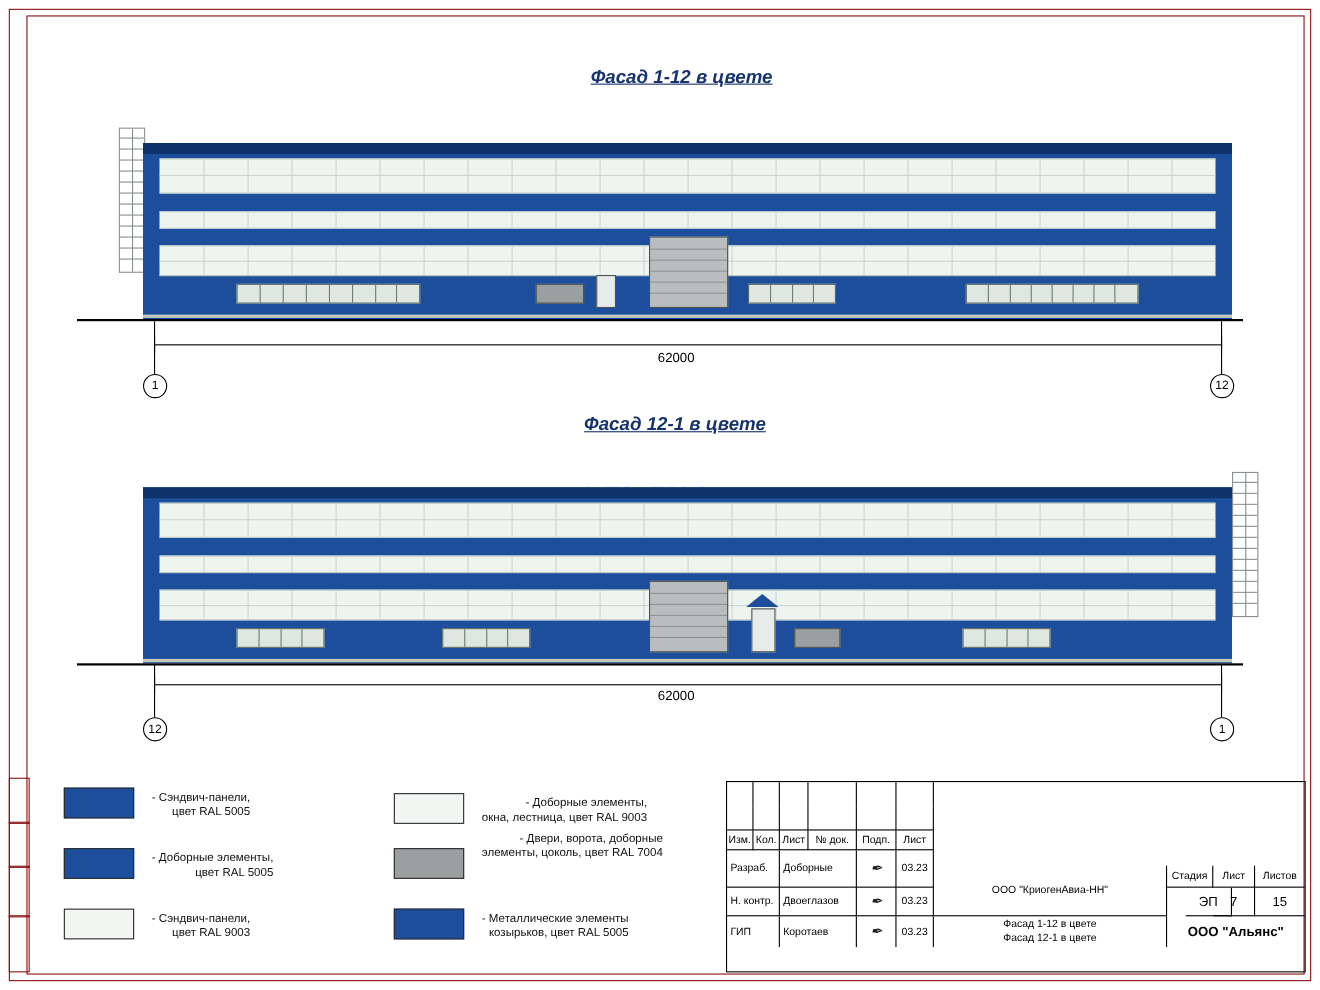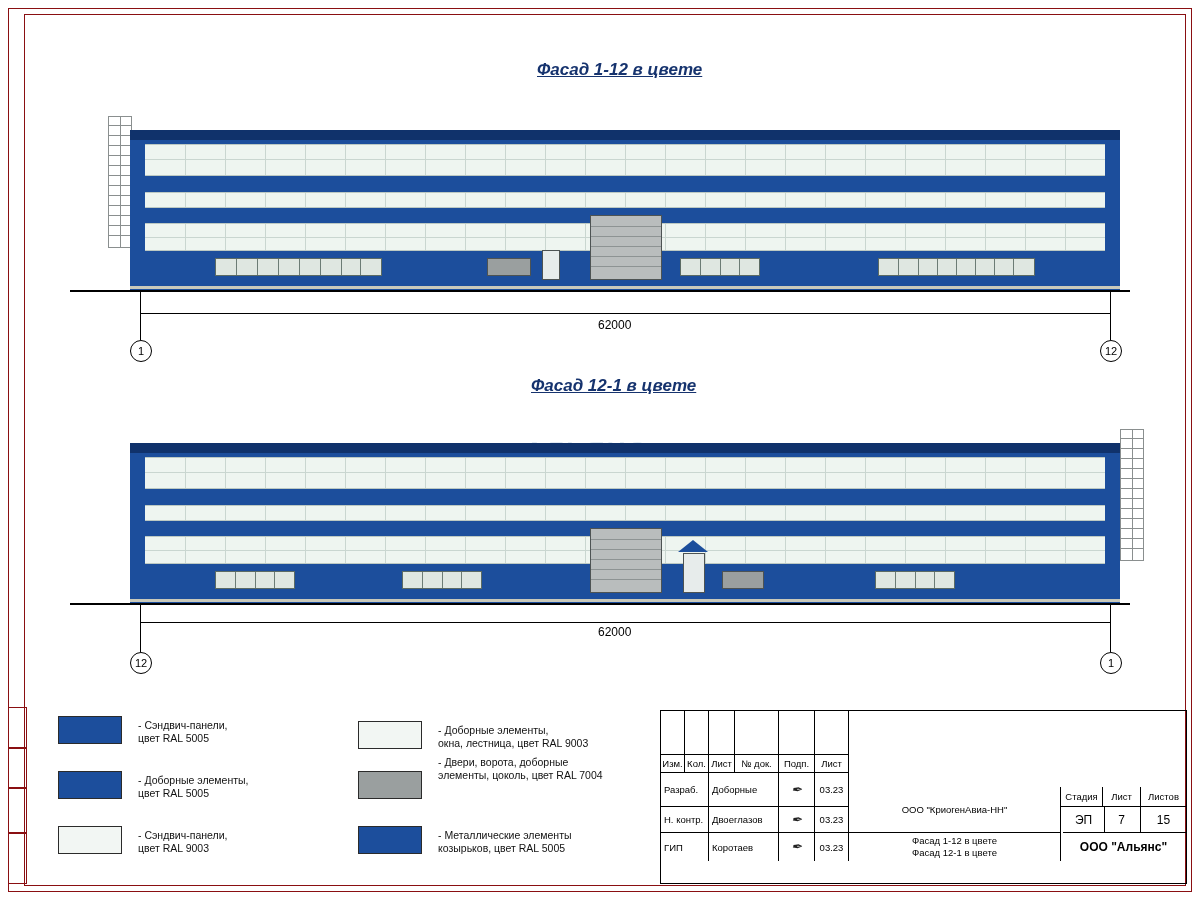--- a/index.html
+++ b/index.html
@@ -54,21 +54,21 @@
   
   .dimline{position:absolute;height:1px;background:#000;}
   .dimtick{position:absolute;width:1px;background:#000;}
   .dimtext{position:absolute;font-size:12px;color:#000;}
   .axis-circle{
     position:absolute;width:20px;height:20px;border:1px solid #000;border-radius:50%;
     font-size:11px;display:flex;align-items:center;justify-content:center;color:#000;background:#fff;
   }
   .axis-vline{position:absolute;width:1px;background:#000;}
   
-  .legend{position:absolute;}
+  .legend{position:absolute;text-align:right;}
   .sw{position:absolute;width:62px;height:26px;border:1px solid #2b2b2b;}
   .lg-text{position:absolute;font-size:10.5px;color:#111;line-height:13px;white-space:pre-line;}
   
   .stamp{position:absolute;border:1px solid #000;}
   .cell{position:absolute;box-sizing:border-box;border-right:1px solid #000;border-bottom:1px solid #000;
         font-size:9.5px;display:flex;align-items:center;justify-content:center;text-align:center;color:#000;}
   .cell.nb-b{border-bottom:0;}
   .cell.left{justify-content:flex-start;padding-left:3px;}
   .big{font-size:12px;}
   .sig{font-family:"Liberation Serif",serif;font-style:italic;font-size:13px;color:#222;}
@@ -443,21 +443,21 @@
     <div class="cell nb-b" style="left:154px;top:122px;width:34px;height:28px;">03.23</div>
 
 
 
     <div class="cell" style="left:188px;top:76px;width:212px;height:46px;">ООО "КриогенАвиа-НН"</div>
 
     <div class="cell" style="left:400px;top:76px;width:42px;height:20px;">Стадия</div>
     <div class="cell" style="left:442px;top:76px;width:38px;height:20px;">Лист</div>
     <div class="cell" style="left:480px;top:76px;width:45px;height:20px;border-right:0;">Листов</div>
 
-    <div class="cell big" style="left:402px;top:96px;width:42px;height:26px;">ЭП</div>
+    <div class="cell big" style="left:417px;top:96px;width:42px;height:26px;">ЭП</div>
     <div class="cell big" style="left:442px;top:96px;width:38px;height:26px;">7</div>
     <div class="cell big" style="left:480px;top:96px;width:45px;height:26px;border-right:0;">15</div>
 
     <div class="cell nb-b" style="left:188px;top:122px;width:212px;height:28px;white-space:pre-line;line-height:12px;">Фасад 1-12 в цвете
 Фасад 12-1 в цвете</div>
     <div class="cell nb-b big" style="left:400px;top:122px;width:125px;height:28px;border-right:0;font-weight:bold;">ООО "Альянс"</div>
   </div>
 
 </div>
 

